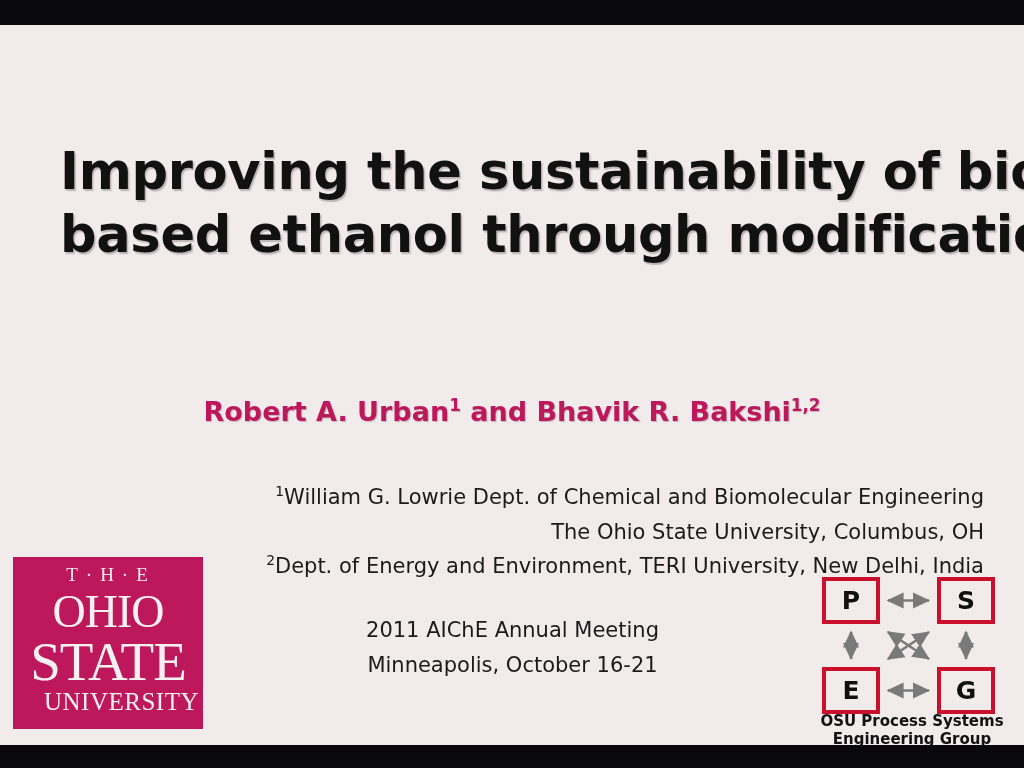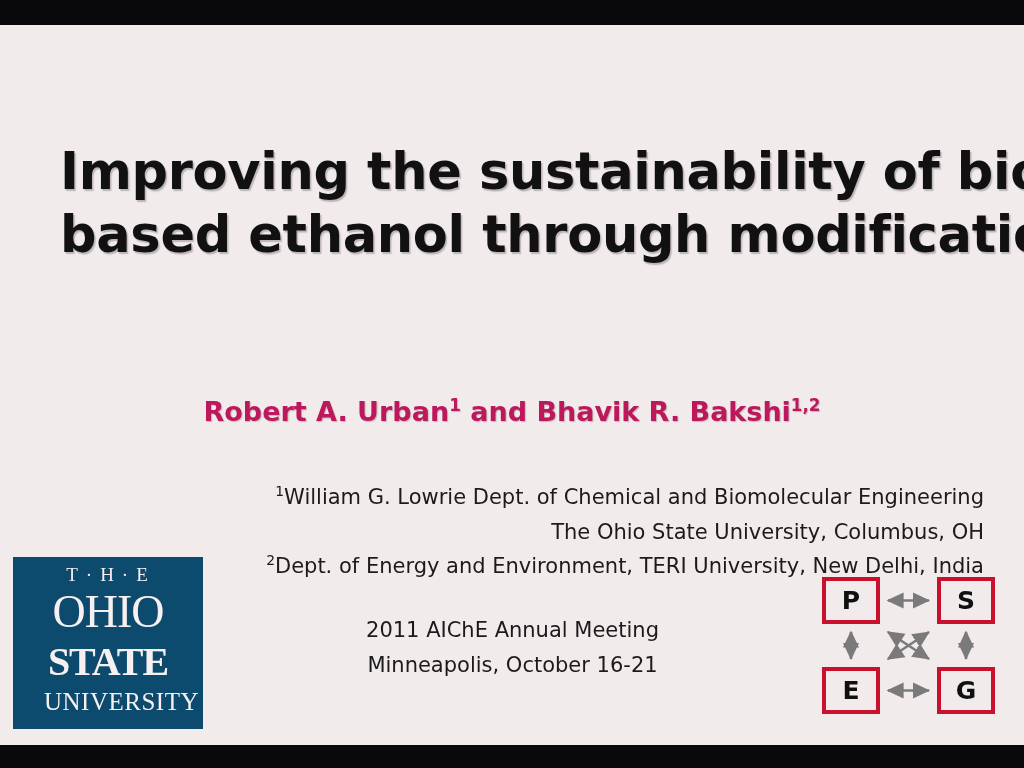--- a/index.html
+++ b/index.html
@@ -116,21 +116,21 @@
     white-space: nowrap;
   }
 
   
   #osu-logo {
     position: absolute;
     left: 13px;
     top: 532px;
     width: 190px;
     height: 172px;
-    background: #0c4a6e;
+    background: #be185d;
     box-sizing: border-box;
     padding-top: 6px;
   }
   #osu-logo .logo-the {
     font-family: "Liberation Serif", serif;
     font-size: 19px;
     letter-spacing: 2px;
     color: #F6EEF0;
     text-align: center;
     line-height: 24px;
@@ -143,24 +143,23 @@
     color: #F7F0F1;
     text-align: center;
     white-space: nowrap;
   }
   #osu-logo .logo-ohio {
     font-size: 46px;
     line-height: 49px;
     letter-spacing: -1px;
   }
   #osu-logo .logo-state {
-    font-size: 40px;
+    font-size: 55px;
     line-height: 51px;
     letter-spacing: -1px;
-    font-weight: bold;
   }
   #osu-logo .logo-university {
     font-size: 25px;
     line-height: 30px;
     letter-spacing: 0.5px;
     padding-left: 27px;
   }
 
   
   #pseg-diagram {
@@ -276,19 +275,23 @@
             <line x1="154" y1="80" x2="154" y2="107"></line>
             <line x1="76" y1="107" x2="117" y2="80"></line>
             <line x1="76" y1="80" x2="117" y2="107"></line>
           </g>
         </svg>
         <div class="pseg-box" id="pseg-box-p">P</div>
         <div class="pseg-box" id="pseg-box-s">S</div>
         <div class="pseg-box" id="pseg-box-e">E</div>
         <div class="pseg-box" id="pseg-box-g">G</div>
       </div>
+      <div id="pseg-caption">
+        <div class="pseg-caption-line">OSU Process Systems</div>
+        <div class="pseg-caption-line">Engineering Group</div>
+      </div>
     </div>
 
   </div>
 
   <div class="letterbox" id="bar-bottom"></div>
 
 </div>
 
 </body></html>

